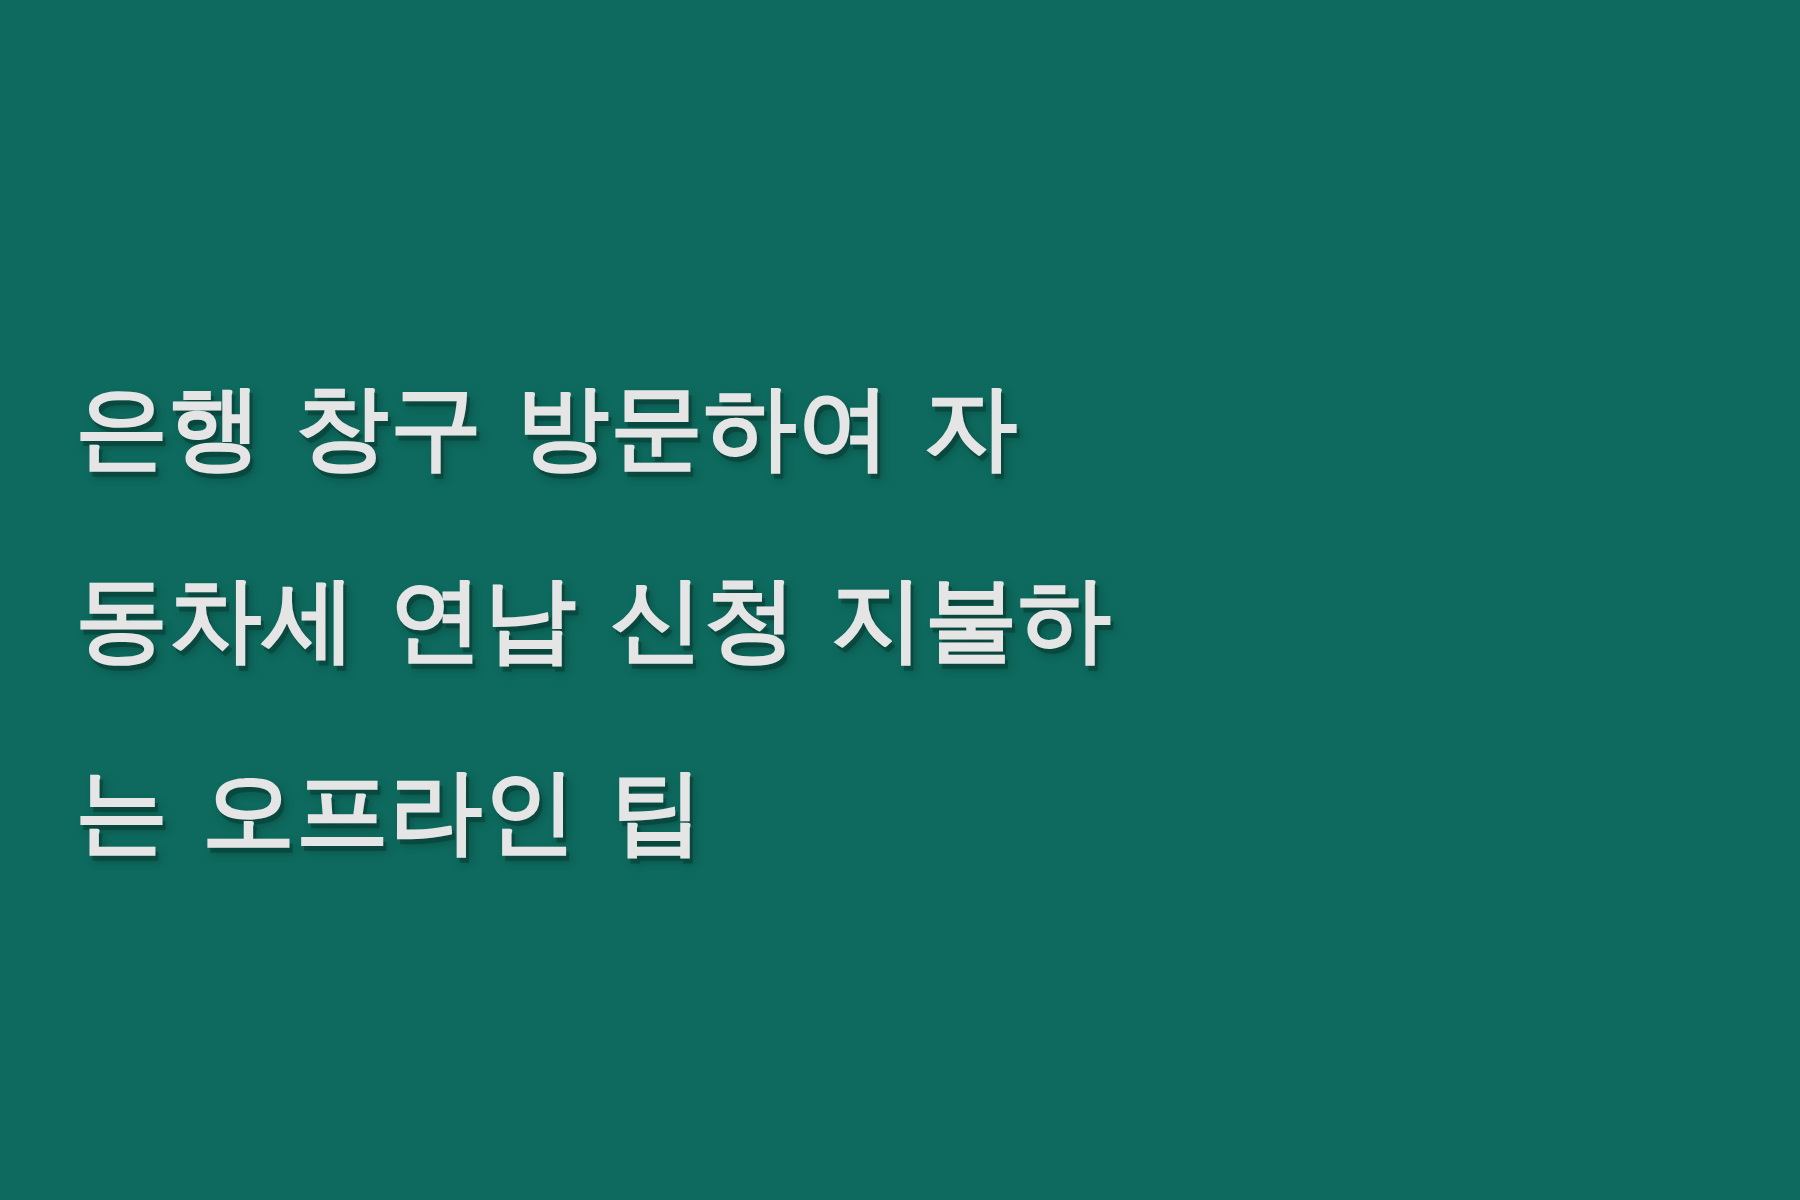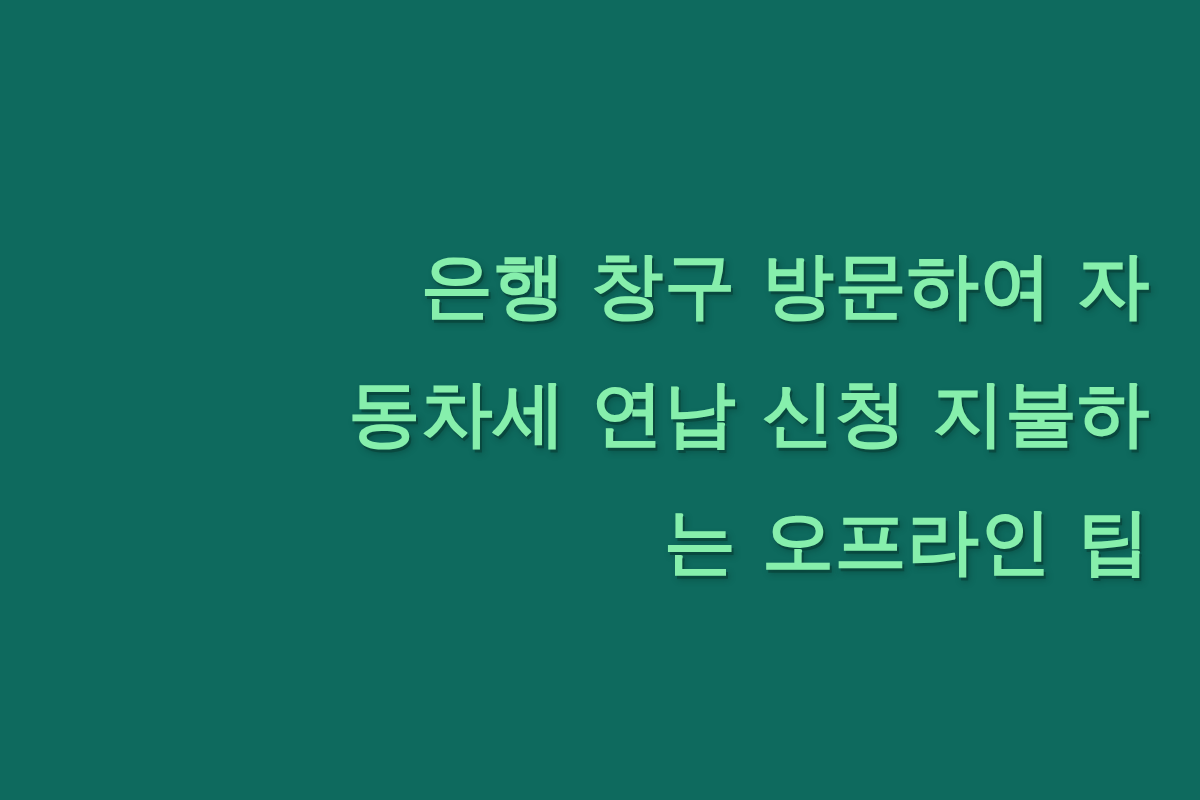--- a/index.html
+++ b/index.html
@@ -41,16 +41,16 @@
     text-shadow:
        2px 3px 0 rgba(8, 58, 50, 0.55),
        3px 4px 6px rgba(6, 44, 38, 0.35);
     -webkit-font-smoothing: antialiased;
   }
 </style>
 </head>
 <body>
 
 <div id="banner" style="background: rgb(14, 106, 94);">
-  <h1 id="headline" style="color: #86efac; font-size: 72px; line-height: 128px; text-align: right;">은행 창구 방문하여 자
+  <h1 id="headline" style="color: #e5e5e5; font-size: 62px; line-height: 128px; text-align: left;">은행 창구 방문하여 자
 동차세 연납 신청 지불하
 는 오프라인 팁</h1>
 </div>
 
 </body></html>

